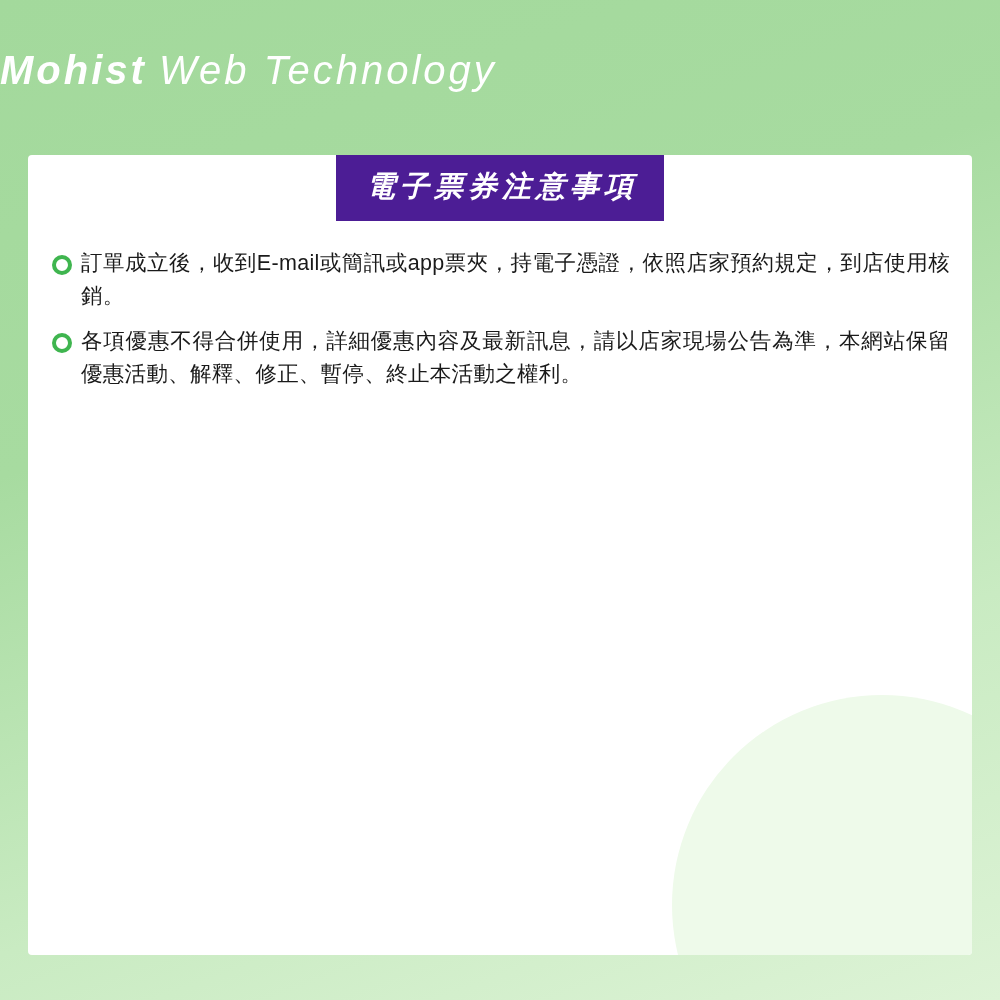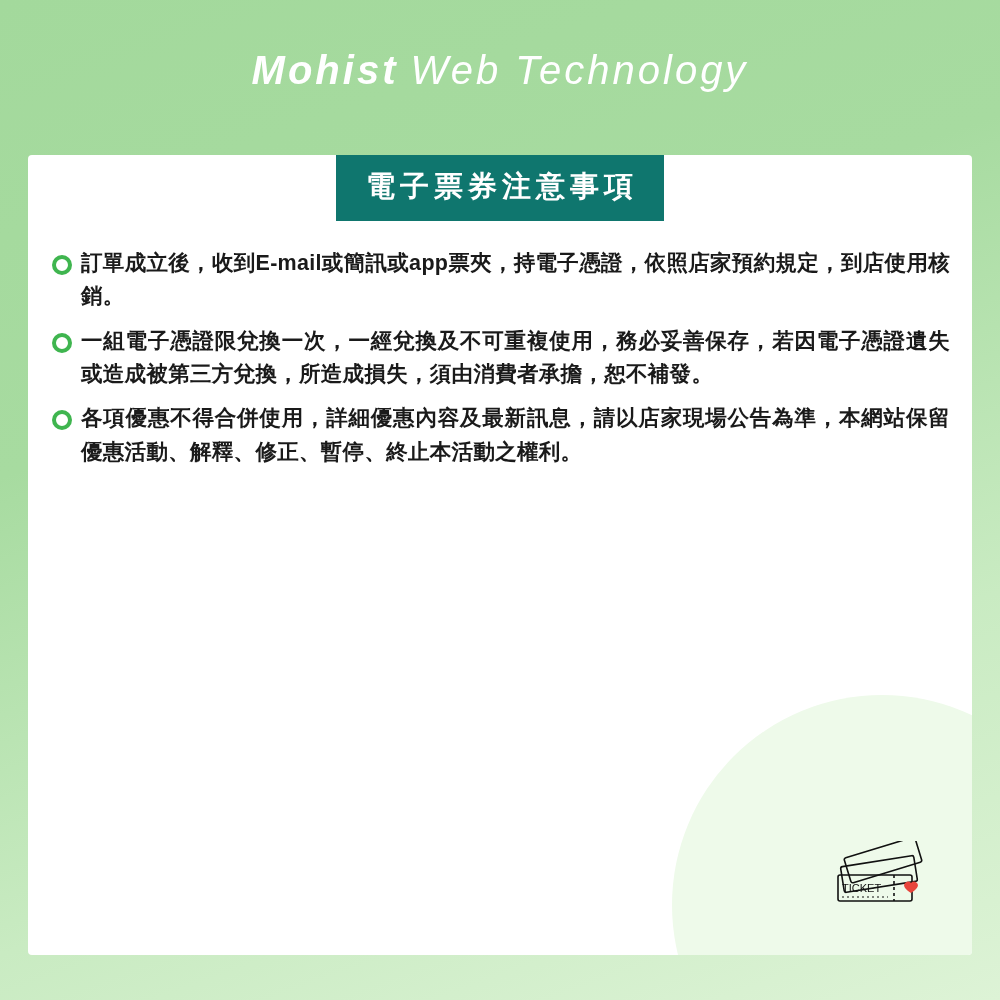--- a/index.html
+++ b/index.html
@@ -18,21 +18,21 @@
     width: 1000px;
     height: 1000px;
     background: linear-gradient(160deg, #a3d99c 0%, #a7dba0 35%, #c9ebc2 70%, #ddf3d6 100%);
     box-sizing: border-box;
   }
   .brand {
     position: absolute;
     top: 48px;
     left: 0;
     width: 1000px;
-    text-align: center;
+    text-align: left;
     font-size: 40px;
     letter-spacing: 1px;
     color: #ffffff;
     white-space: nowrap;
   }
   .brand .b1 {
     font-weight: bold;
     font-style: italic;
     letter-spacing: 3px;
   }
@@ -59,27 +59,28 @@
     width: 420px;
     height: 420px;
     background: #eefaea;
     border-radius: 50%;
   }
   .title-tab {
     position: absolute;
     left: 50%;
     transform: translateX(-50%);
     top: 0;
-    background: #0f766e;
+    background: #4c1d95;
     color: #ffffff;
     font-size: 29px;
     font-weight: bold;
     letter-spacing: 5px;
     padding: 12px 26px 14px 30px;
     white-space: nowrap;
+    font-style: italic;
   }
   .list {
     position: absolute;
     left: 0;
     top: 92px;
     width: 944px;
     padding: 0 22px 0 24px;
     box-sizing: border-box;
   }
   .item {
@@ -97,21 +98,20 @@
     margin-top: 8px;
     margin-right: 9px;
   }
   .item-text {
     flex: 1 1 auto;
     font-size: 21.5px;
     line-height: 1.55;
     color: #1a1a1a;
     letter-spacing: 0.3px;
     text-align: justify;
-    font-weight: bold;
   }
   .ticket {
     position: absolute;
     right: 34px;
     bottom: 44px;
     width: 110px;
     height: 70px;
   }
   .ticket svg {
     display: block;
@@ -132,46 +132,27 @@
 
     <div class="title-tab">電子票券注意事項</div>
 
     <div class="list">
 
       <div class="item">
         <span class="bullet"></span>
         <span class="item-text">訂單成立後，收到E-mail或簡訊或app票夾，持電子憑證，依照店家預約規定，到店使用核銷。</span>
       </div>
 
-      <div class="item">
-        <span class="bullet"></span>
-        <span class="item-text">一組電子憑證限兌換一次，一經兌換及不可重複使用，務必妥善保存，若因電子憑證遺失或造成被第三方兌換，所造成損失，須由消費者承擔，恕不補發。</span>
-      </div>
 
 
 
 
       <div class="item">
         <span class="bullet"></span>
         <span class="item-text">各項優惠不得合併使用，詳細優惠內容及最新訊息，請以店家現場公告為準，本網站保留優惠活動、解釋、修正、暫停、終止本活動之權利。</span>
       </div>
 
 
     </div>
 
-    <div class="ticket">
-      <svg width="110" height="70" viewBox="0 0 110 70" xmlns="http://www.w3.org/2000/svg">
-        <g fill="none" stroke="#111111" stroke-width="1.6">
-          <rect x="18" y="6" width="74" height="26" rx="2" transform="rotate(-17 55 19)"></rect>
-          <rect x="14" y="20" width="74" height="26" rx="2" transform="rotate(-9 51 33)"></rect>
-          <rect x="10" y="34" width="74" height="26" rx="2"></rect>
-          <line x1="66" y1="34" x2="66" y2="60" stroke-dasharray="3 3"></line>
-        </g>
-        <text x="14" y="51" font-family="'Liberation Sans', sans-serif" font-size="11" fill="#111111">TICKET</text>
-        <path d="M76 44 a4 4 0 0 1 7 -2 a4 4 0 0 1 7 2 c0 4 -7 8 -7 8 s-7 -4 -7 -8 z" fill="#e8453c"></path>
-        <g stroke="#111111" stroke-width="1" stroke-dasharray="2 3">
-          <line x1="14" y1="56" x2="60" y2="56"></line>
-        </g>
-      </svg>
-    </div>
   </div>
 
 </div>
 
 </body></html>

